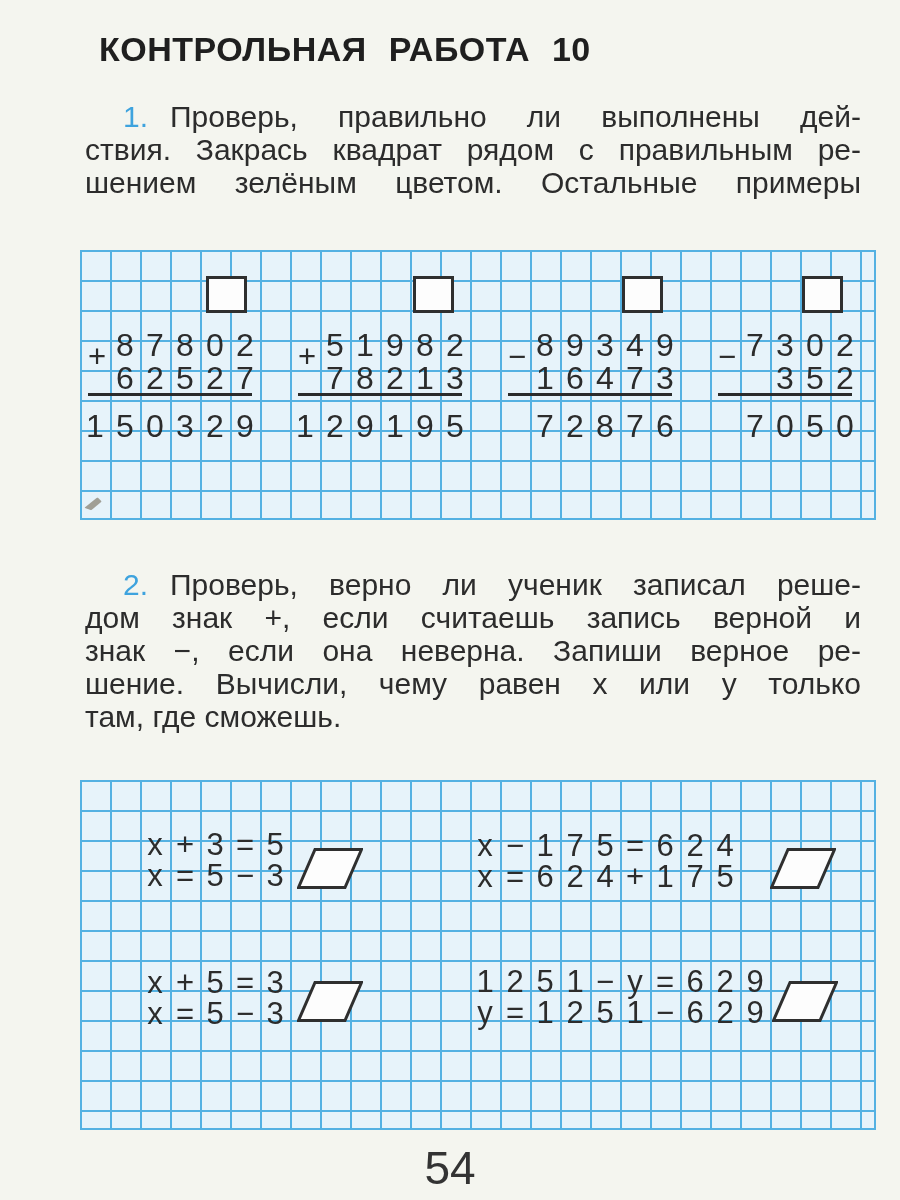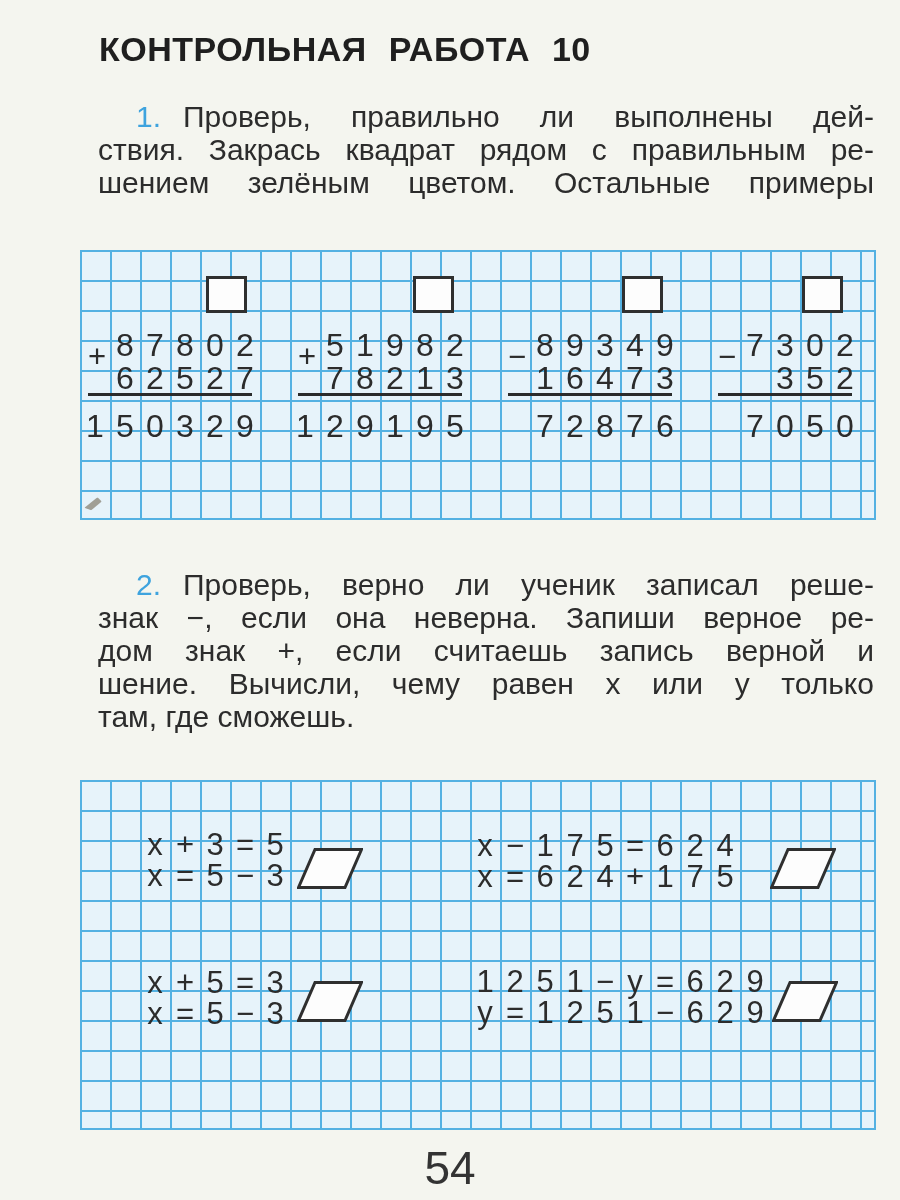--- a/index.html
+++ b/index.html
@@ -10,21 +10,21 @@
     color:#2c2c2c;
     -webkit-font-smoothing:antialiased;
   }
   .page-title{
     position:absolute;left:99px;top:30px;
     font-size:34px;font-weight:bold;letter-spacing:.5px;word-spacing:12px;
     color:#1f1f1f;white-space:nowrap;
   }
   .task{
     position:absolute;left:85px;width:776px;
-    font-size:30px;line-height:33px;color:#2c2c2c;margin-left:13px;
+    font-size:30px;line-height:33px;color:#2c2c2c;
   }
   #task1{top:100px;}
   #task2{top:568px;}
   .task .line{text-align:justify;text-align-last:justify;white-space:normal;}
   .task .line.last{text-align-last:left;}
   .task .line.first{padding-left:38px;}
   .task-num{color:#3ea3de;margin-right:22px;}
   .grid{
     position:absolute;left:80px;width:796px;
     background-color:#e7f3fa;
@@ -168,22 +168,22 @@
     <div class="digit-row" style="left: 660px; top: 162px;">
       <span class="cell">7</span>
       <span class="cell">0</span>
       <span class="cell">5</span>
       <span class="cell">0</span>
     </div>
   </div>
 
 <div class="task" id="task2">
   <div class="line first"><span class="task-num">2.</span><span>Проверь, верно ли ученик записал реше-</span></div>
+  <div class="line">дом знак +, если считаешь запись верной и</div>
   <div class="line">знак −, если она неверна. Запиши верное ре-</div>
-  <div class="line">дом знак +, если считаешь запись верной и</div>
   <div class="line">шение. Вычисли, чему равен x или y только</div>
   <div class="line last">там, где сможешь.</div>
 </div>
 
 <div class="grid" id="grid2">
     <div class="eq-row" style="left: 60px; top: 52px;">
       <span class="cell">x</span>
       <span class="cell">+</span>
       <span class="cell">3</span>
       <span class="cell">=</span>

